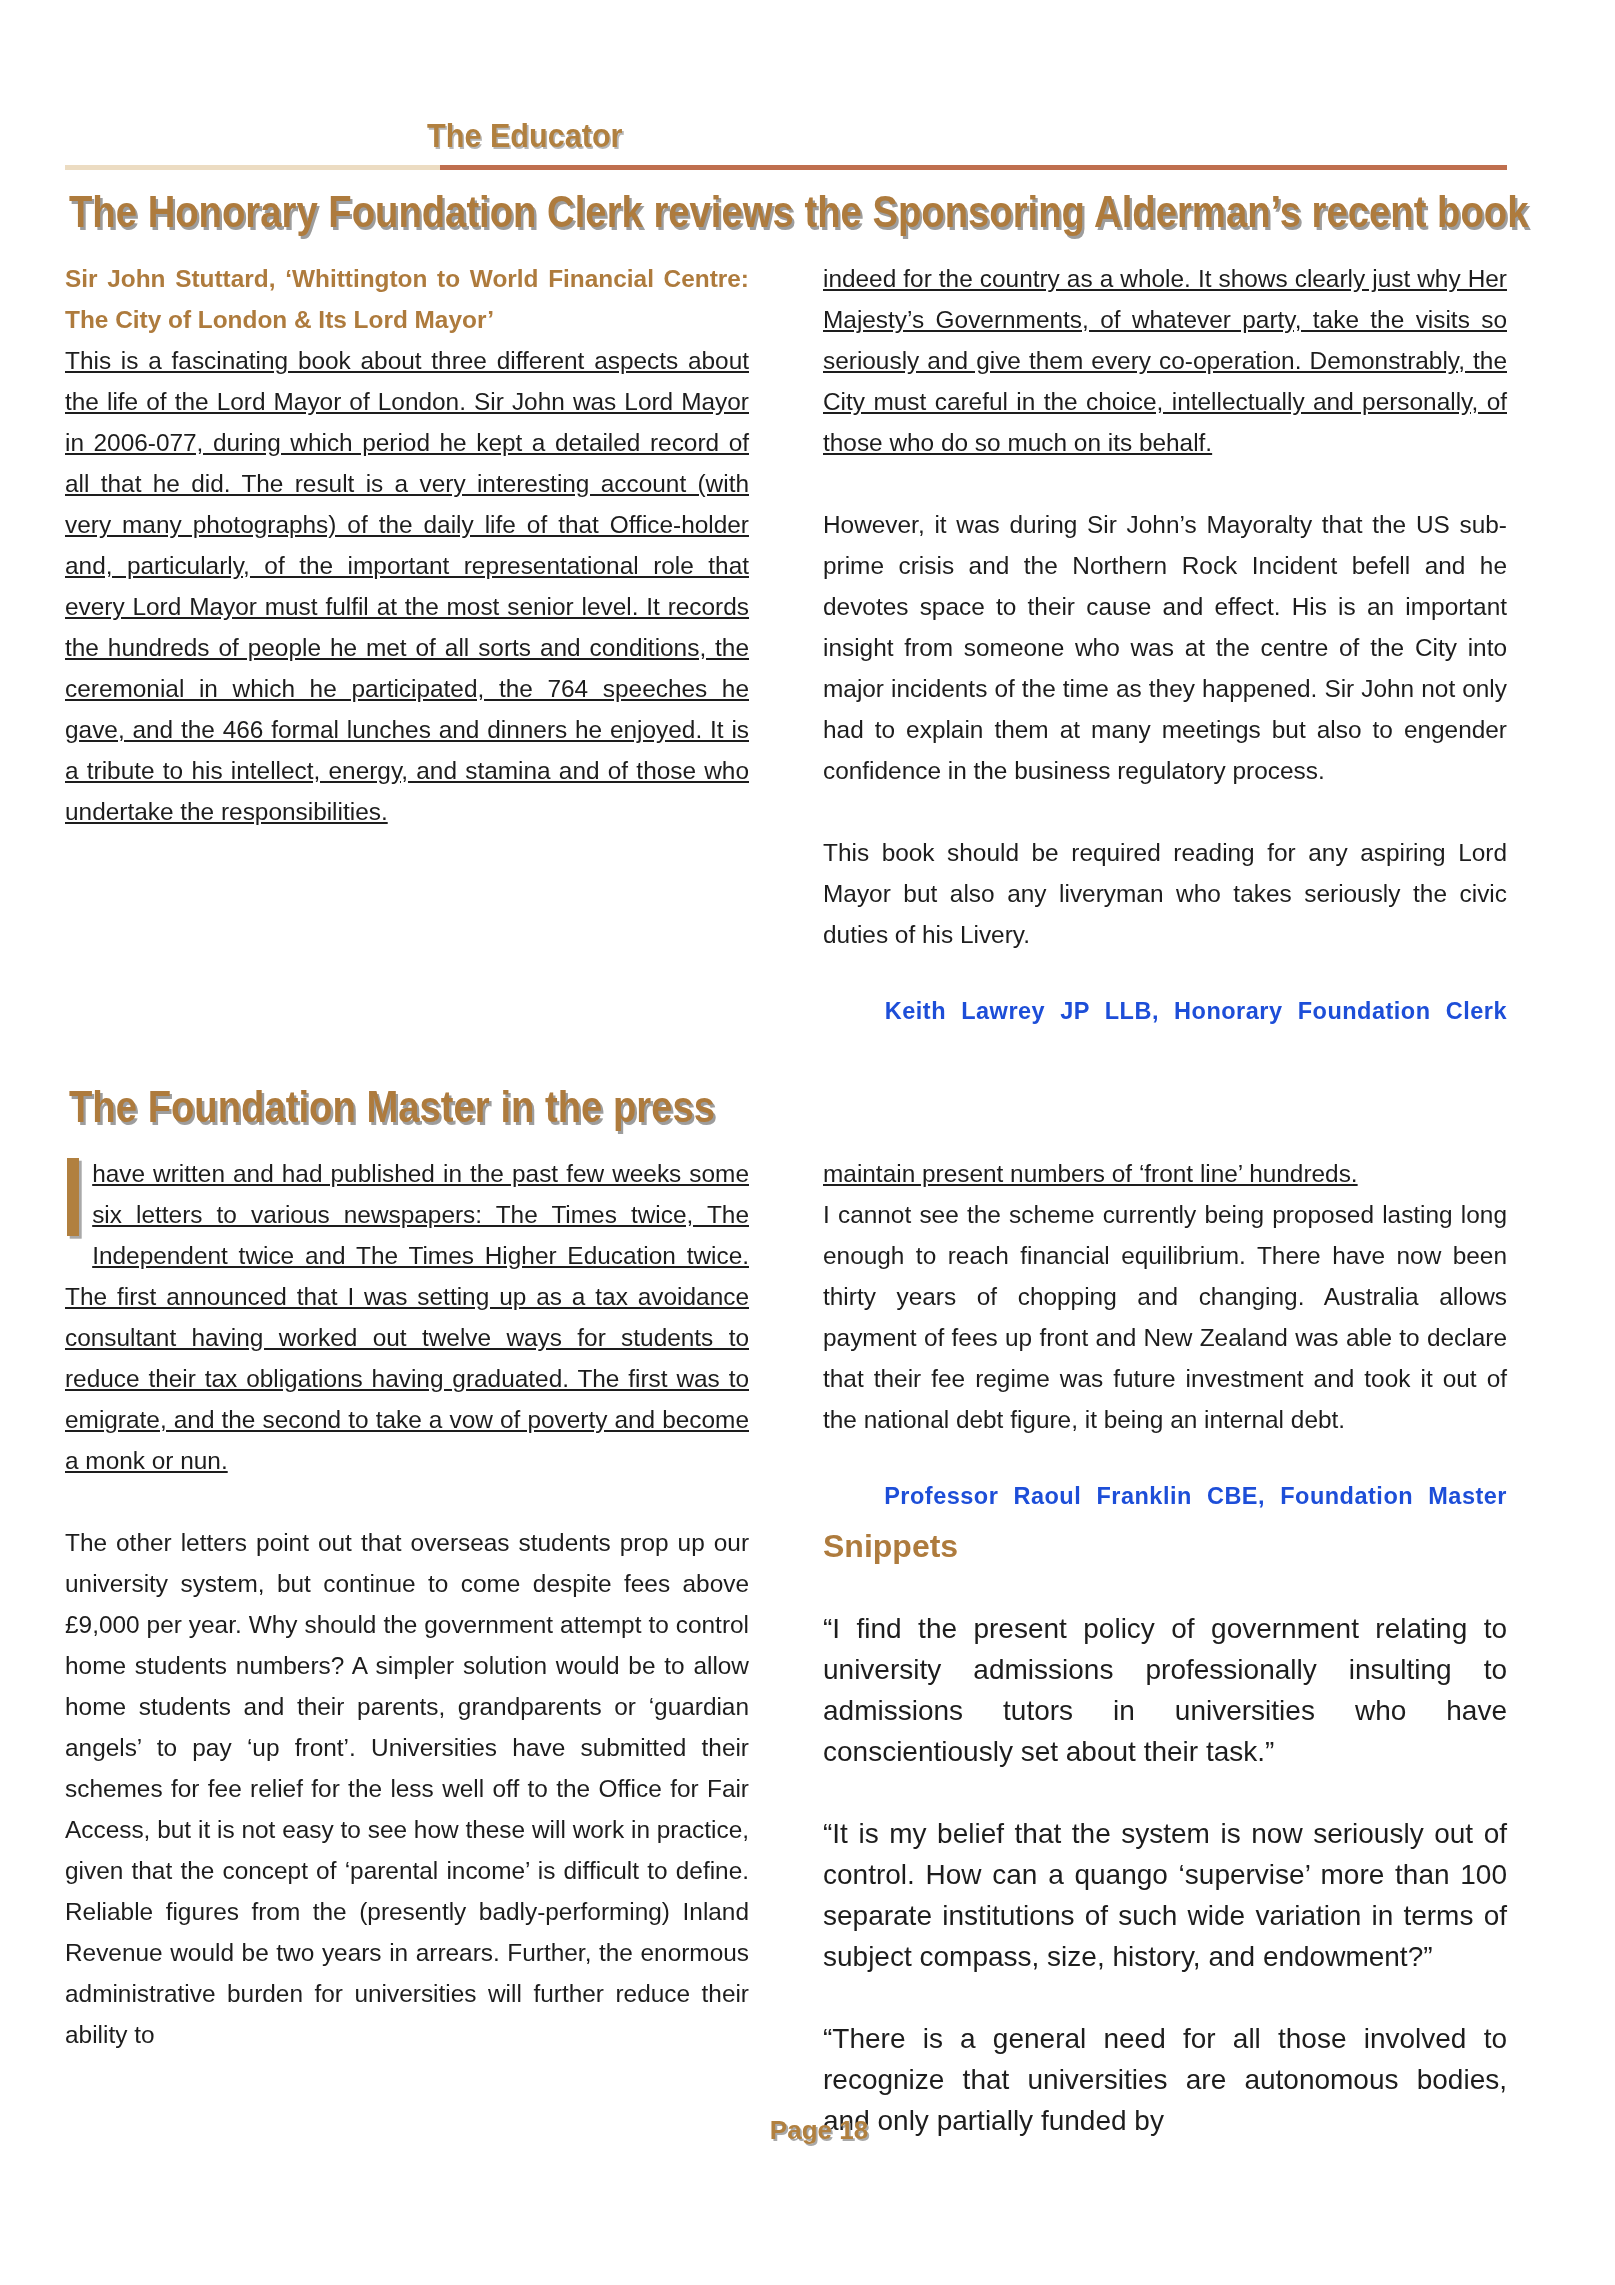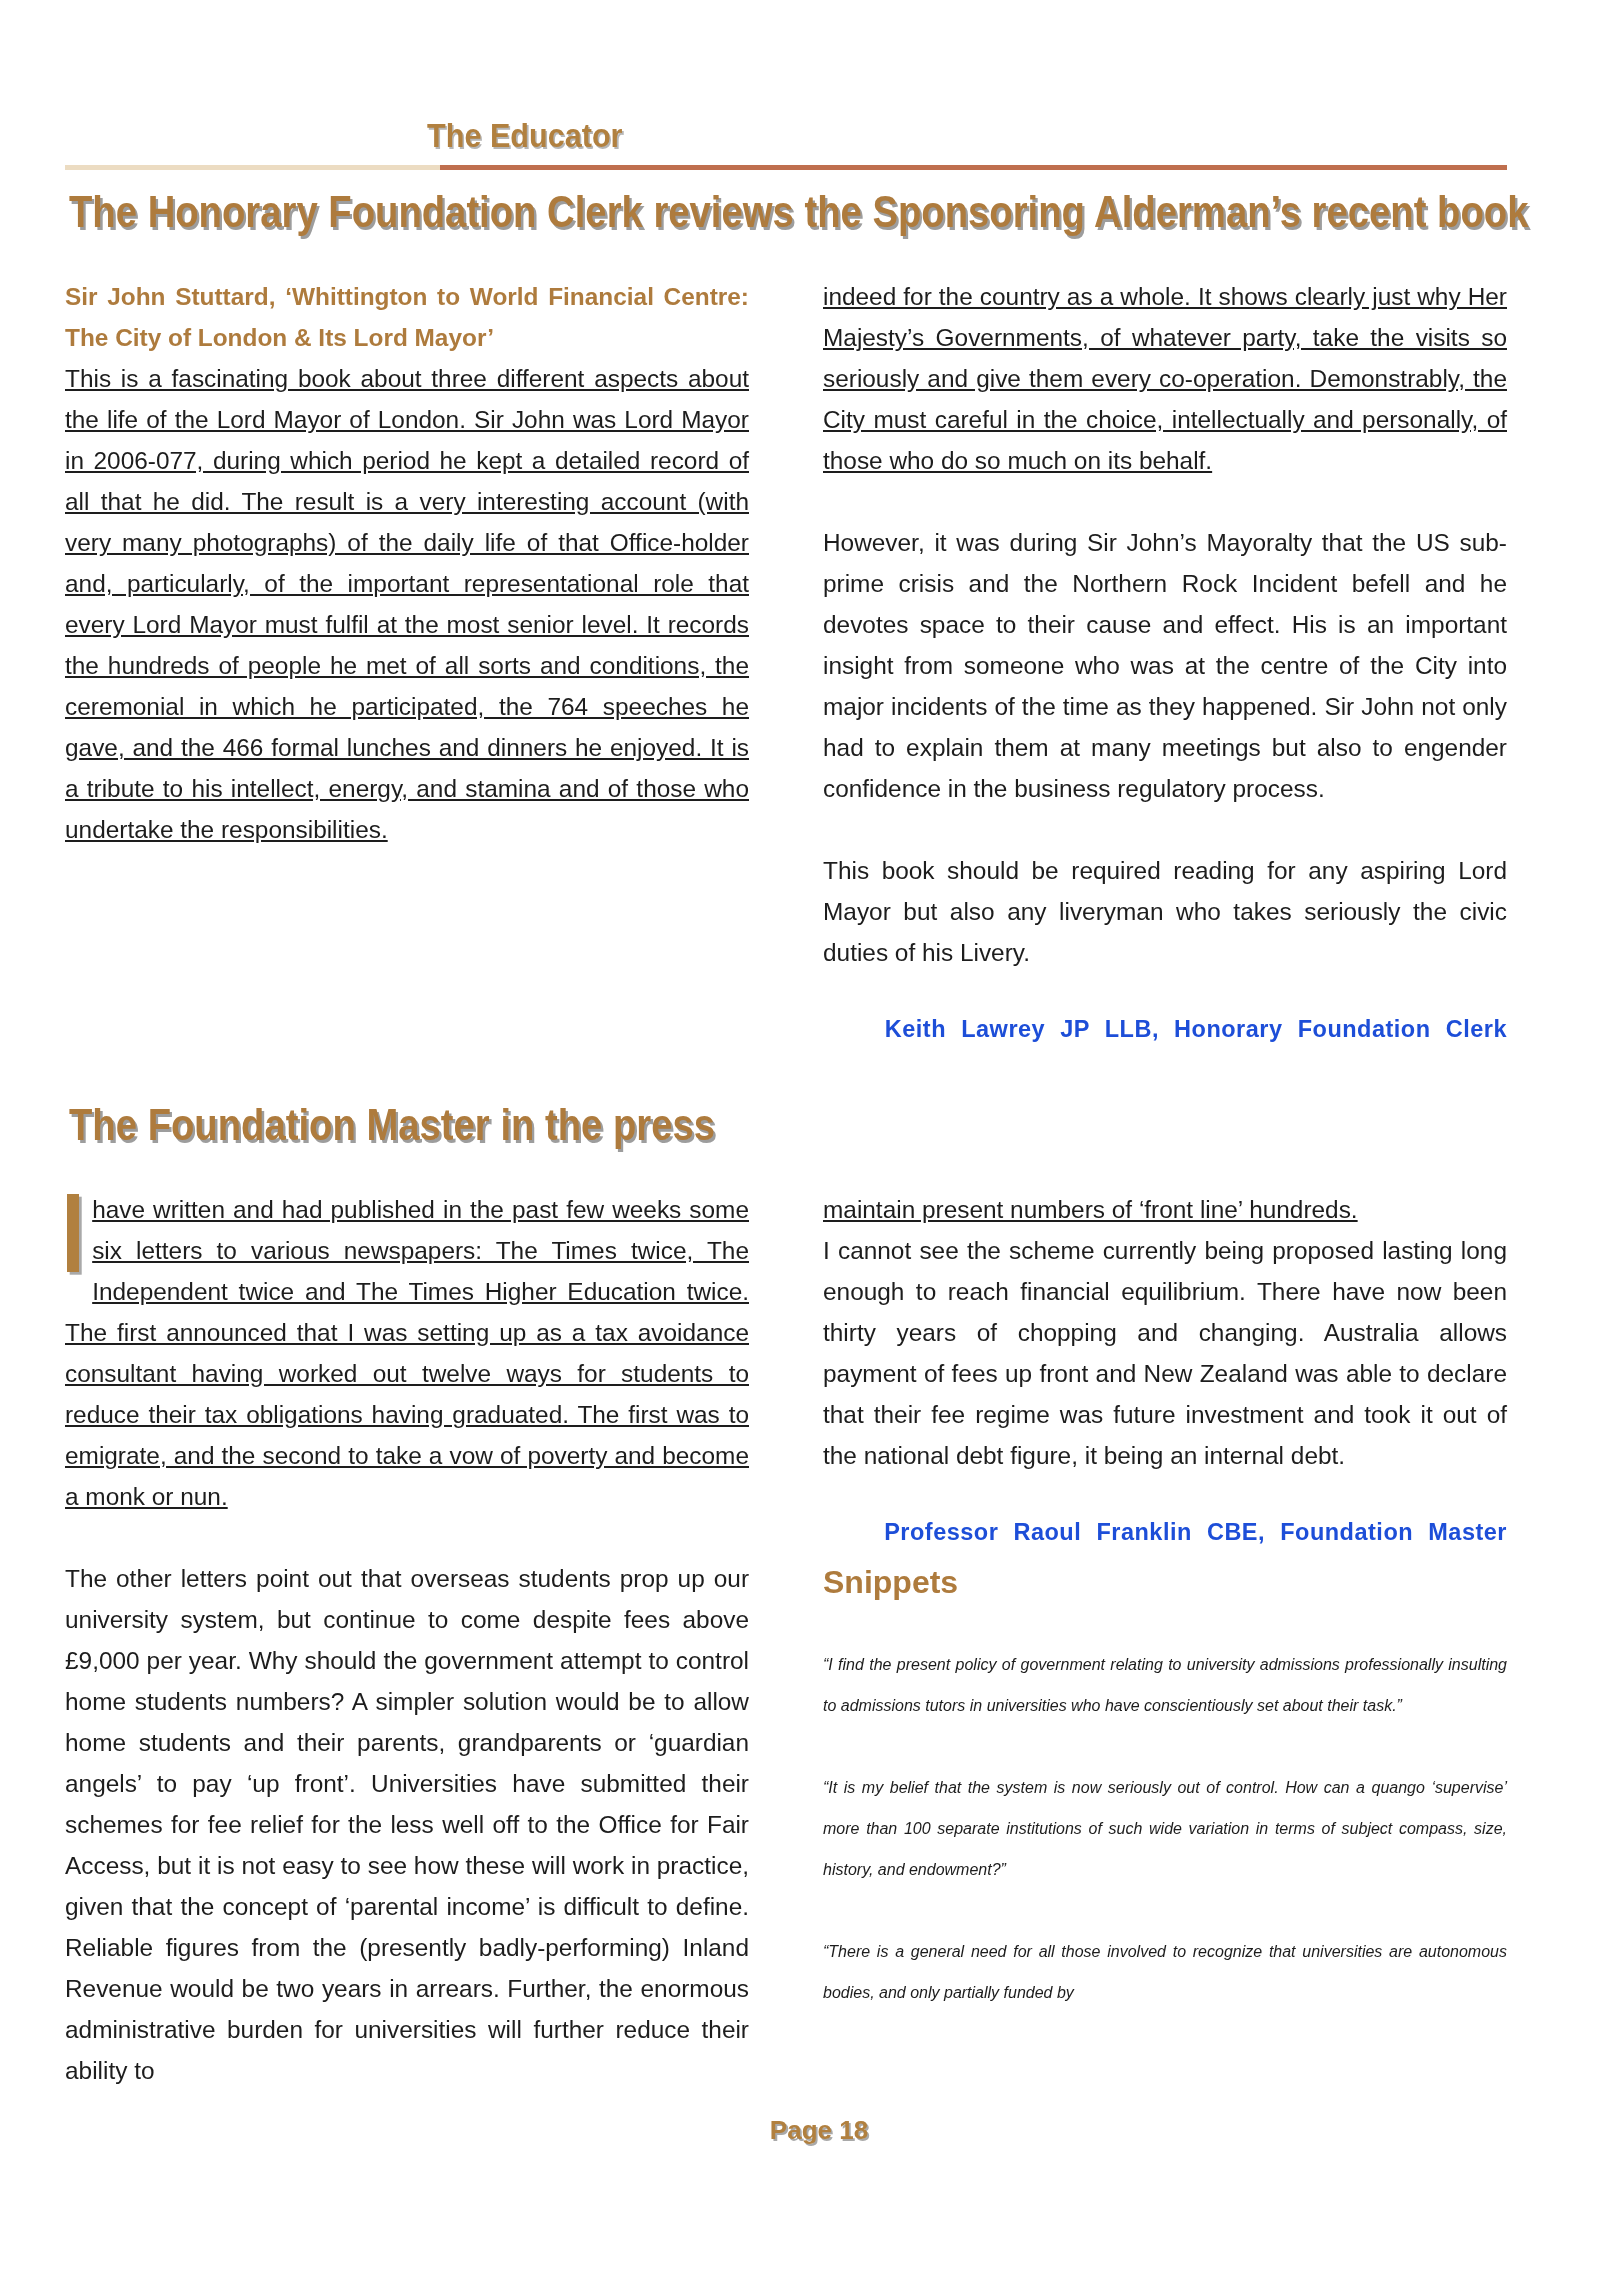--- a/index.html
+++ b/index.html
@@ -25,21 +25,21 @@
     background:linear-gradient(to right,#ecdcc2 0,#ecdcc2 375px,#bf6f4e 375px,#bf6f4e 100%);
   }
   h1.article-title {
     font-size:45px; font-weight:bold; color:#ae7b3d;
     text-shadow:2.7px 2.7px 0 #9d9d9d;
     transform:scaleX(0.85); transform-origin:left center;
     white-space:nowrap;
     margin:16.3px 0 0 3.6px;
   }
   h1.article-title.second { margin-top:56px; }
-  .columns { display:flex; gap:74px; margin-top:38px;justify-content:flex-end; }
+  .columns { display:flex; gap:74px; margin-top:20px;justify-content:flex-end; }
   .col { flex:1; min-width:0; }
   p.body {
     font-size:24.4px; line-height:41px; text-align:justify;
     margin:41px 0 0;
   }
   p.first-p { margin-top:0;text-decoration:underline; }
   p.tight { margin-top:0; }
   .subhead {
     font-size:24.4px; line-height:41px; font-weight:bold; color:#ae7b3d;
     text-align:justify; margin:0;
@@ -47,21 +47,21 @@
   .attribution {
     font-size:23.5px; font-weight:bold; color:#1d4ed8;
     text-align:right; margin:43px 0 0;
     word-spacing:8.1px; letter-spacing:0.5px;
   }
   .snippets {
     font-size:32px; line-height:41px; font-weight:bold; color:#ae7b3d;
     margin:16.3px 0 0;
   }
   p.quote {
-    font-style:italic; font-size:16px; line-height:41px;
+    font-size:28px; line-height:41px;
     text-align:justify; margin:41px 0 0;
   }
   .dropcap {
     float:left; width:12.7px; height:78px; background:#b1803f;
     box-shadow:2.7px 2.7px 0 #a9a9a9;
     margin:5.4px 12.7px 0 1.8px;
     color:transparent; overflow:hidden; font-size:7.2px;
   }
   .pagenum {
     position:absolute; top:2115px; left:11px; width:100%;

